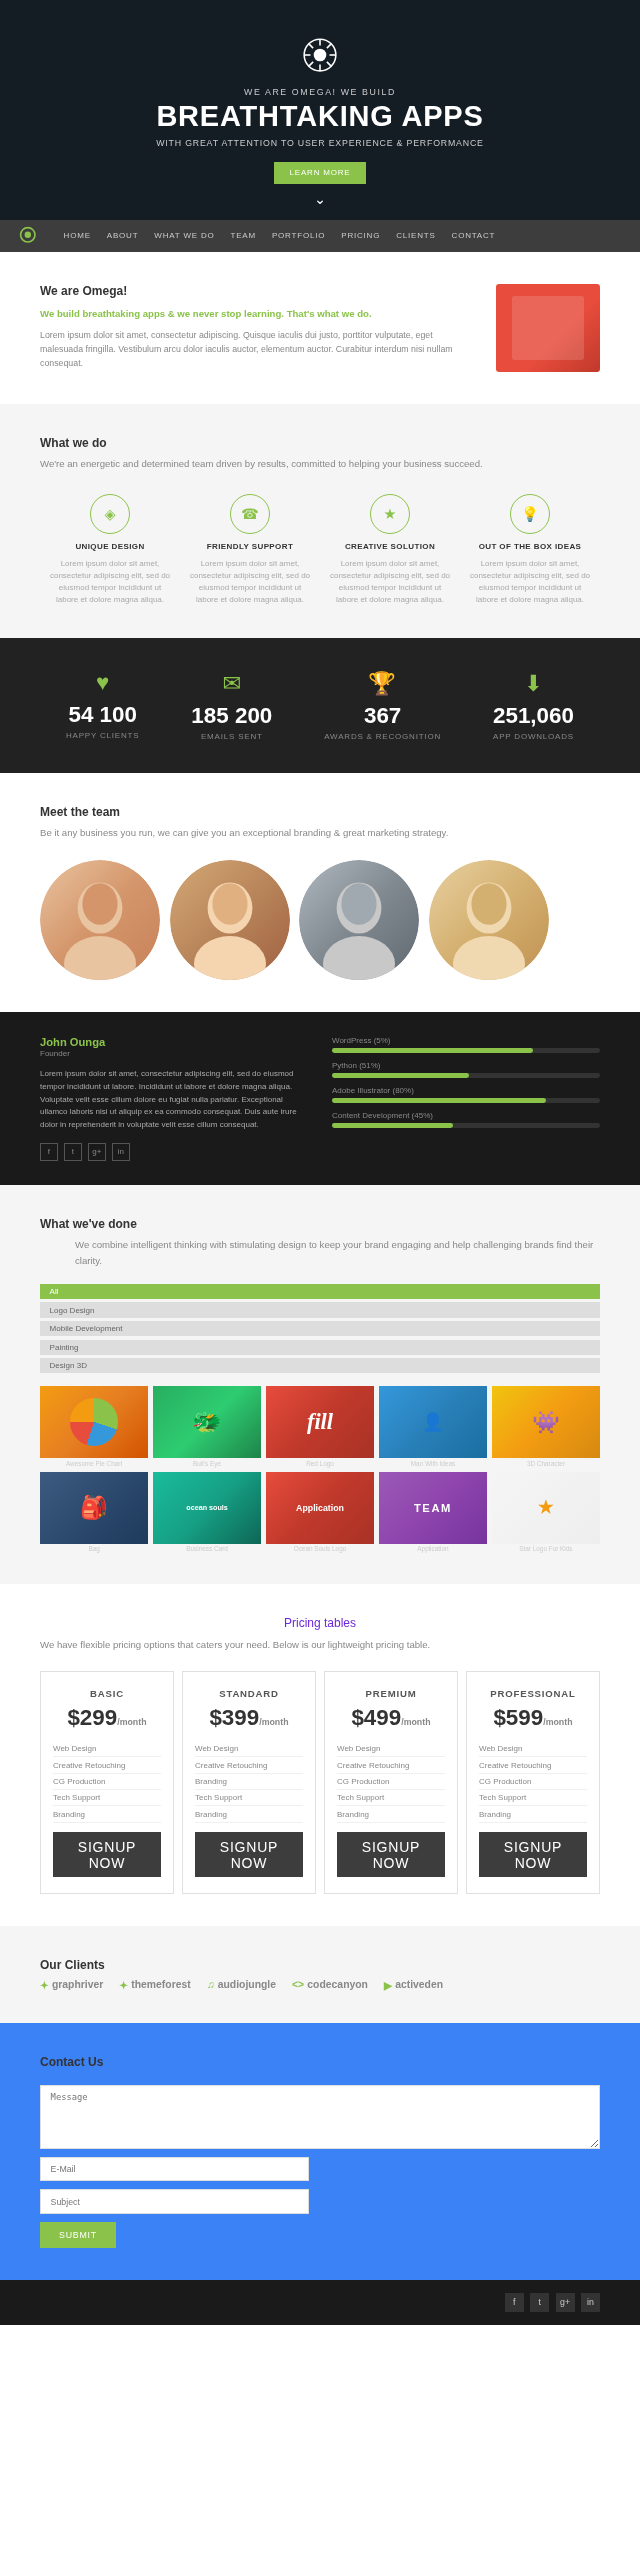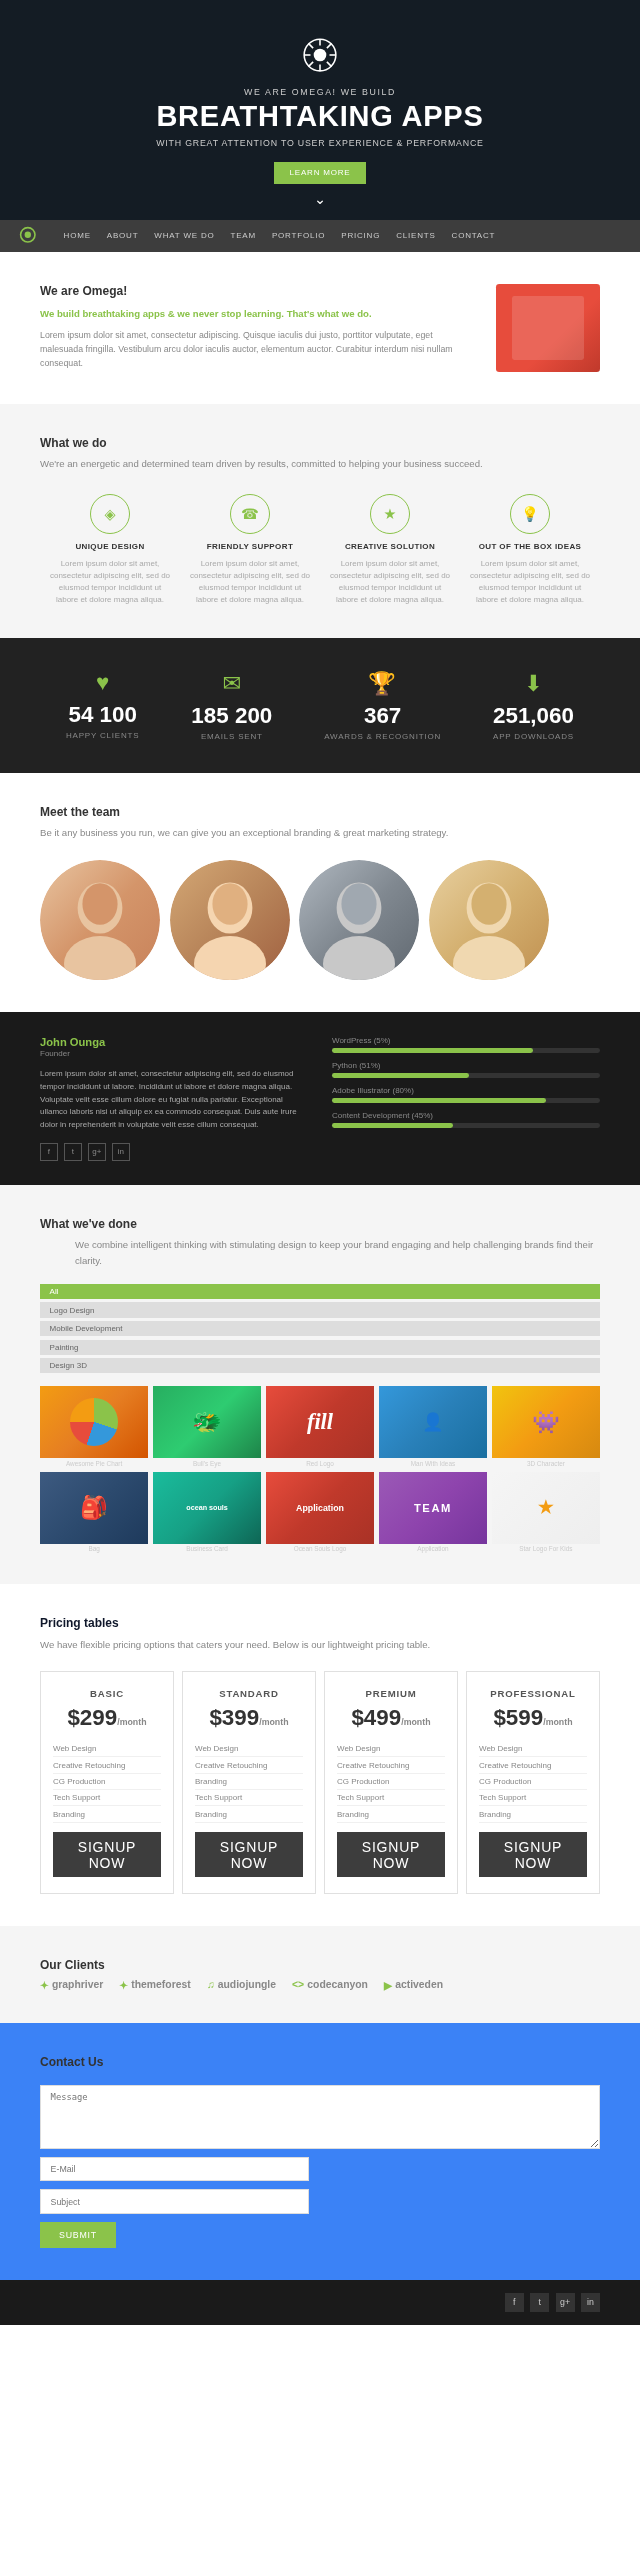--- a/index.html
+++ b/index.html
@@ -241,21 +241,21 @@
     .port8 { background: linear-gradient(135deg, #e74c3c, #c0392b, #a93226); }
     .port9 { background: linear-gradient(135deg, #9b59b6, #8e44ad, #76359d); }
     .port10 { background: linear-gradient(135deg, #f39c12, #e67e22, #d35400); }
     .port-label { font-size: 6.4px; color: #ccc; margin-top: 1.6px; text-align: center; }
 
     
     .section-pricing {
       background: #fff;
       padding: 32px 40px;
     }
-    .section-pricing h2 { font-size: 12px; font-weight: 700; margin-bottom: 6.4px; color: #0f172a; }
+    .section-pricing h2 { font-size: 12px; font-weight: 400; margin-bottom: 6.4px; color: #6d28d9; text-align: center; }
     .section-pricing > p { font-size: 9.6px; color: #888; margin-bottom: 19px; line-height: 1.6; }
     .pricing-grid {
       display: flex;
       gap: 8px;
     }
     .pricing-plan {
       flex: 1;
       border: 0.8px solid #e0e0e0;
       padding: 16px 12px;
       text-align: center;

